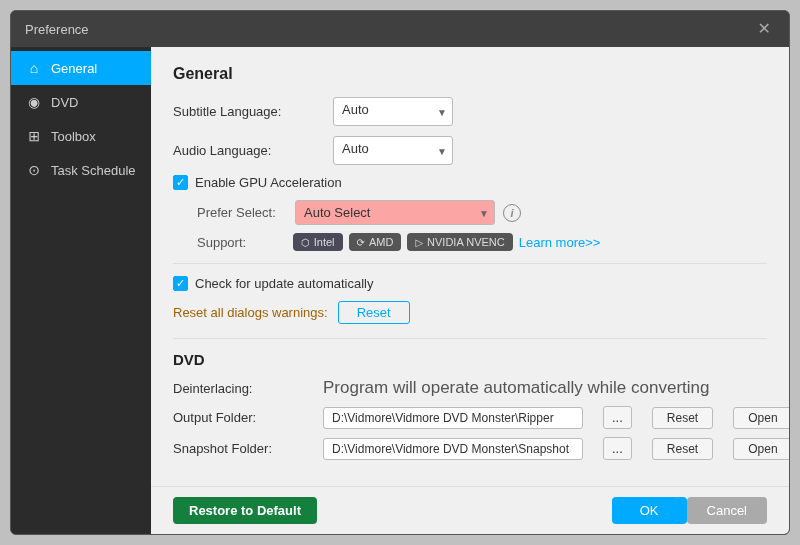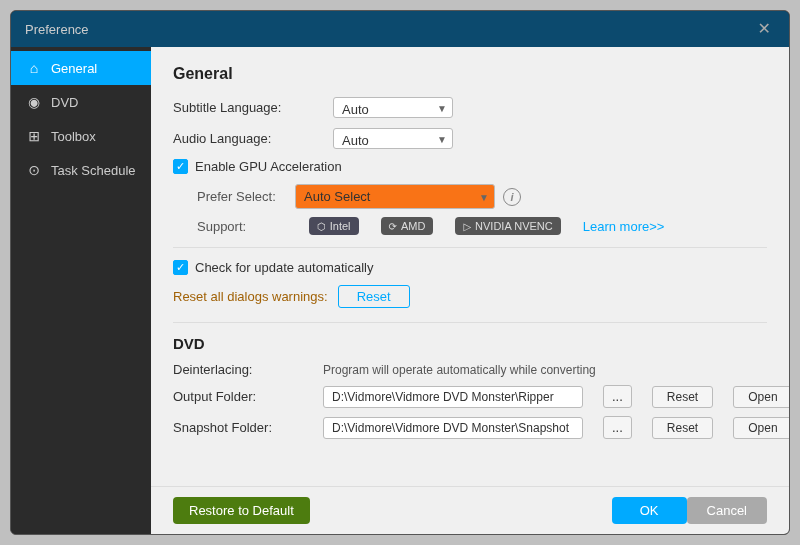--- a/index.html
+++ b/index.html
@@ -18,21 +18,21 @@
       width: 780px;
       height: 525px;
       background: #2b2b2b;
       border-radius: 6px;
       overflow: hidden;
       display: flex;
       flex-direction: column;
       border: 1px solid #555;
     }
     .title-bar {
-      background: #0c4a6e;
+      background: #404040;
       padding: 8px 14px;
       display: flex;
       justify-content: space-between;
       align-items: center;
       flex-shrink: 0;
     }
     .title-bar-text {
       color: #ccc;
       font-size: 13px;
     }
@@ -100,21 +100,21 @@
     }
     .select-wrapper {
       position: relative;
       display: inline-block;
     }
     .form-select {
       appearance: none;
       background: #fff;
       border: 1px solid #bbb;
       border-radius: 3px;
-      padding: 4px 24px 0 8px;
+      padding: 4px 24px 8px 8px;
       font-size: 13px;
       color: #333;
       min-width: 120px;
       cursor: pointer;
     }
     .select-arrow {
       position: absolute;
       right: 6px;
       top: 50%;
       transform: translateY(-50%);
@@ -165,21 +165,21 @@
       width: 90px;
       color: #555;
       font-size: 13px;
     }
     .prefer-select-wrapper {
       position: relative;
       display: inline-block;
     }
     .prefer-select {
       appearance: none;
-      background: #f97316;
+      background: #fca5a5;
       border: 1px solid #bbb;
       border-radius: 3px;
       padding: 4px 28px 4px 8px;
       font-size: 13px;
       color: #333;
       min-width: 200px;
       cursor: pointer;
     }
     .info-icon {
       width: 18px;
@@ -192,21 +192,21 @@
       color: #888;
       font-size: 11px;
       font-style: italic;
       font-weight: bold;
       cursor: pointer;
       flex-shrink: 0;
     }
     .support-row {
       display: flex;
       align-items: center;
-      gap: 22px;
+      gap: 6px;
       margin-bottom: 4px;
     }
     .chip {
       background: #555;
       color: #ddd;
       border-radius: 4px;
       padding: 3px 8px;
       font-size: 11px;
       display: flex;
       align-items: center;
@@ -257,21 +257,21 @@
       margin-bottom: 8px;
     }
     .dvd-label {
       width: 150px;
       color: #333;
       flex-shrink: 0;
       font-size: 13px;
     }
     .dvd-value {
       color: #555;
-      font-size: 12px;
+      font-size: 17px;
     }
     .path-row {
       display: flex;
       align-items: center;
       gap: 20px;
     }
     .path-input {
       border: 1px solid #bbb;
       background: #fff;
       border-radius: 3px;
@@ -304,27 +304,28 @@
       left: 0;
       right: 0;
       background: #f0f0f0;
       border-top: 1px solid #ddd;
       padding: 10px 22px;
       display: flex;
       justify-content: space-between;
       align-items: center;
     }
     .btn-restore {
-      background: #4d7c0f;
+      background: #15803d;
       color: #fff;
       border: none;
       border-radius: 4px;
       padding: 6px 16px;
       font-size: 13px;
       cursor: pointer;
+      font-weight: bold;
     }
     .footer-right {
       display: flex;
     }
     .btn-ok {
       background: #00aaff;
       color: #fff;
       border: none;
       border-radius: 4px;
       padding: 6px 28px;

